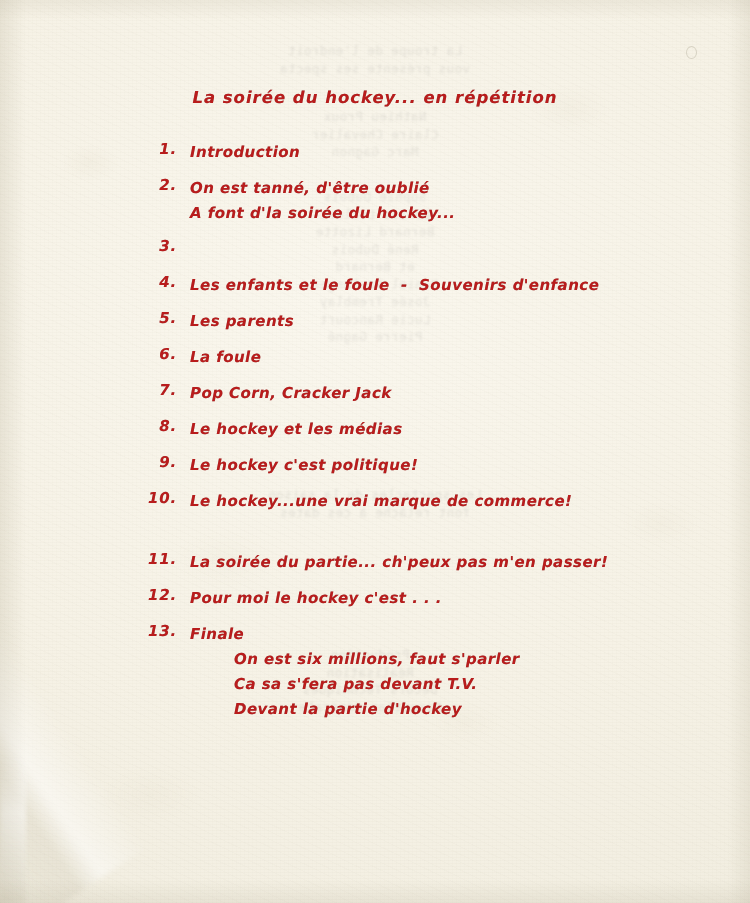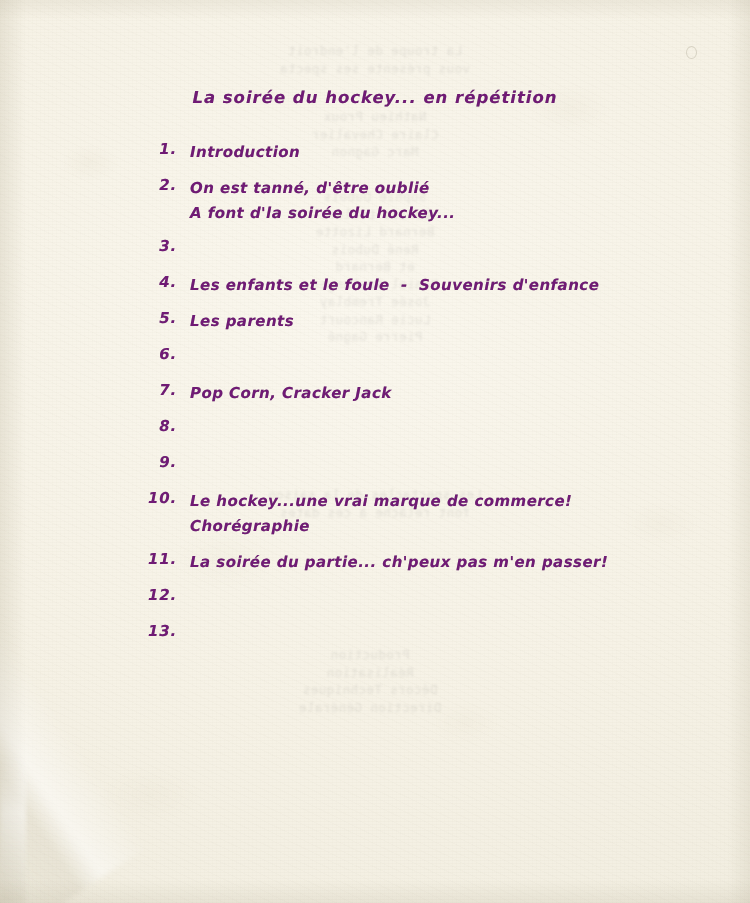--- a/index.html
+++ b/index.html
@@ -116,21 +116,21 @@
     line-height: 17.5px;
     letter-spacing: .4px;
   }
   .st-block { position: absolute; white-space: pre; }
   .st-center { text-align: center; }
 
   
   .sheet {
     position: absolute;
     inset: 0;
-    color: #701a75;
+    color: #b91c1c;
   }
 
   .typed {
     font-family: "DejaVu Sans", sans-serif;
     font-style: italic;
     font-weight: 600;
     letter-spacing: .45px;
     white-space: pre;
     text-rendering: geometricPrecision;
     
@@ -241,48 +241,65 @@
           </div>
         </div>
         <div class="agenda-item" style="position: absolute; left: 0px; top: 169px; width: 750px; height: 25px;">
           <div class="item-number typed">5.</div>
           <div class="item-lines">
             <span class="item-line typed" style="line-height: 25px;">Les parents</span>
           </div>
         </div>
         <div class="agenda-item" style="position: absolute; left: 0px; top: 205px; width: 750px; height: 25px;">
           <div class="item-number typed">6.</div>
+          <div class="item-lines">
+            <span class="item-line typed" style="line-height: 25px;">La foule</span>
+          </div>
         </div>
         <div class="agenda-item" style="position: absolute; left: 0px; top: 241px; width: 750px; height: 25px;">
           <div class="item-number typed">7.</div>
           <div class="item-lines">
             <span class="item-line typed" style="line-height: 25px;">Pop Corn, Cracker Jack</span>
           </div>
         </div>
         <div class="agenda-item" style="position: absolute; left: 0px; top: 277px; width: 750px; height: 25px;">
           <div class="item-number typed">8.</div>
+          <div class="item-lines">
+            <span class="item-line typed" style="line-height: 25px;">Le hockey et les médias</span>
+          </div>
         </div>
         <div class="agenda-item" style="position: absolute; left: 0px; top: 313px; width: 750px; height: 25px;">
           <div class="item-number typed">9.</div>
+          <div class="item-lines">
+            <span class="item-line typed" style="line-height: 25px;">Le hockey c'est politique!</span>
+          </div>
         </div>
         <div class="agenda-item" style="position: absolute; left: 0px; top: 349px; width: 750px; height: 50px;">
           <div class="item-number typed">10.</div>
           <div class="item-lines">
             <span class="item-line typed" style="line-height: 25px;">Le hockey...une vrai marque de commerce!</span>
-            <span class="item-line typed" style="line-height: 25px;">Chorégraphie</span>
           </div>
         </div>
         <div class="agenda-item" style="position: absolute; left: 0px; top: 410px; width: 750px; height: 25px;">
           <div class="item-number typed">11.</div>
           <div class="item-lines">
             <span class="item-line typed" style="line-height: 25px;">La soirée du partie... ch'peux pas m'en passer!</span>
           </div>
         </div>
         <div class="agenda-item" style="position: absolute; left: 0px; top: 446px; width: 691px; height: 25px;">
           <div class="item-number typed">12.</div>
+          <div class="item-lines">
+            <span class="item-line typed" style="line-height: 25px;">Pour moi le hockey c'est . . .</span>
+          </div>
         </div>
         <div class="agenda-item" style="position: absolute; left: 0px; top: 482px; width: 636px; height: 100px;">
           <div class="item-number typed">13.</div>
+          <div class="item-lines">
+            <span class="item-line typed" style="line-height: 25px;">Finale</span>
+            <span class="item-line typed sub-indent" style="line-height: 25px;">On est six millions, faut s'parler</span>
+            <span class="item-line typed sub-indent" style="line-height: 25px;">Ca sa s'fera pas devant T.V.</span>
+            <span class="item-line typed sub-indent" style="line-height: 25px;">Devant la partie d'hockey</span>
+          </div>
         </div>
       </div>
 
   </div>
 </div>
 
 </body></html>

